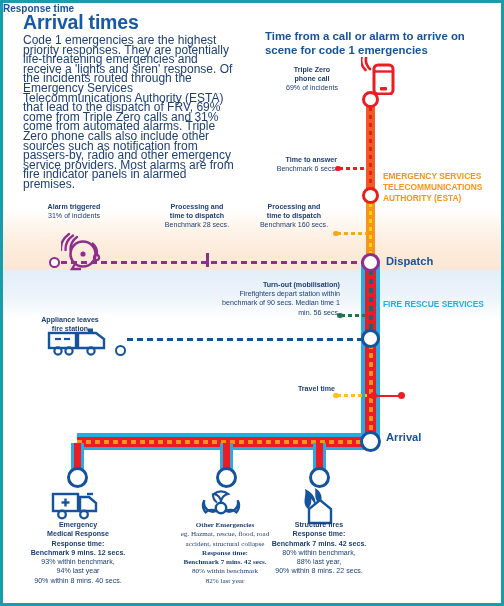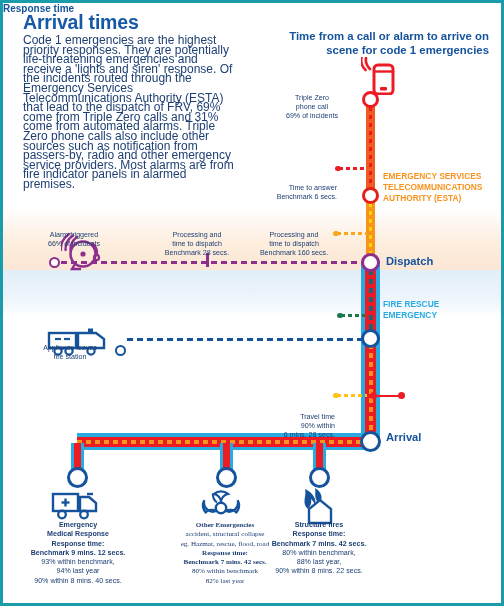--- a/index.html
+++ b/index.html
@@ -26,28 +26,28 @@
   
   #title {
     position:absolute; left:20px; top:8px;
     font-size:19.5px; font-weight:bold; color:#1559a8; letter-spacing:-0.2px;
   }
   #intro {
     position:absolute; left:20px; top:33px; width:214px;
     font-size:12px; line-height:9.6px; color:#1d3f73;
   }
   #right-heading {
-    position:absolute; left:254px; top:26px; width:232px;
-    text-align:right;
+    position:absolute; left:262px; top:26px; width:232px;
+    text-align:left;
     font-size:11.4px; font-weight:bold; line-height:14px; color:#15539c;
   }
 
   
   .lbl { position:absolute; color:#1d3f73; font-size:7.1px; line-height:9.2px; }
-  .lbl b, .lbl .b { font-weight:normal; display:block;margin-top:28px; }
+  .lbl b, .lbl .b { font-weight:bold; display:block; }
   .lbl .n { font-weight:normal; display:block; }
   .ta-r { text-align:right; }
   .ta-c { text-align:center; }
 
   
   .station { position:absolute; font-weight:bold; }
   #esta-label { left:380px; top:168px; width:124px; font-size:8.4px; line-height:11px; color:#f7941e; }
   #frv-label  { left:380px; top:296px; width:110px; font-size:8.4px; line-height:11px; color:#29abe2; }
   .nodename { position:absolute; font-size:11.2px; font-weight:bold; color:#15539c; }
   #dispatch-name { left:383px; top:252px; }
@@ -307,21 +307,21 @@
 
   <div class="icon" id="icon-fire">
     <svg width="44" height="38" viewBox="0 0 44 38">
       <path d="M14 36 v-14 l11 -9 l11 9 v14 z" fill="none" stroke="#15539c" stroke-width="2.4"></path>
       <path d="M13 22 C6 16 12 9 10 2 C18 6 22 12 20 19 C19 14 16 12 16 12 C17 17 15 19 13 22z" fill="#15539c"></path>
       <path d="M22 14 C19 10 21 5 20 1 C25 4 28 9 26 14z" fill="#15539c"></path>
     </svg>
   </div>
 
   <div class="station" id="esta-label">EMERGENCY SERVICES TELECOMMUNICATIONS AUTHORITY (ESTA)</div>
-  <div class="station" id="frv-label">FIRE RESCUE EMERGENCY</div>
+  <div class="station" id="frv-label">FIRE RESCUE SERVICES</div>
   <div class="nodename" id="dispatch-name">Dispatch</div>
   <div class="nodename" id="arrival-name">Arrival</div>
   <div id="response-time-name">Response time</div>
 
   <div class="lbl ta-c" id="lbl-triple">
     <span class="b">Triple Zero<br>phone call</span>
     <span class="n">69% of incidents</span>
   </div>
 
   <div class="lbl ta-r" id="lbl-answer">
@@ -334,45 +334,48 @@
     <span class="n">Benchmark 28 secs.</span>
   </div>
 
   <div class="lbl ta-c" id="lbl-proc120">
     <span class="b">Processing and<br>time to dispatch</span>
     <span class="n">Benchmark 160 secs.</span>
   </div>
 
   <div class="lbl ta-c" id="lbl-alarm">
     <span class="b">Alarm triggered</span>
-    <span class="n">66% of incidents</span>
-  </div>
-
+    <span class="n">31% of incidents</span>
+  </div>
+
+  <div class="lbl ta-r" id="lbl-turnout">
+    <span class="b">Turn-out (mobilisation)</span>
+    <span class="n">Firefighters depart station within benchmark of 90 secs. Median time 1 min. 56 secs.</span>
+  </div>
 
   <div class="lbl ta-c" id="lbl-appliance">
     <span class="b">Appliance leaves<br>fire station</span>
   </div>
 
   <div class="lbl ta-r" id="lbl-travel">
     <span class="b">Travel time</span>
-    <span class="n">90% within<br>6 mins. 28 secs.</span>
   </div>
 
   <div class="outcome" id="out-1">
       <span class="hd">Emergency<br>Medical Response</span>
       <span class="rg" style="font-weight: bold;">Response time:</span>
       <span class="rg" style="font-weight: bold;">Benchmark 9 mins. 12 secs.</span>
       <span class="rg">93% within benchmark,</span>
       <span class="rg">94% last year</span>
       <span class="rg">90% within 8 mins. 40 secs.</span>
     </div>
   <div class="outcome" id="out-2">
       <span class="hd">Other Emergencies</span>
+      <span class="rg">eg. Hazmat, rescue, flood, road</span>
       <span class="rg">accident, structural collapse</span>
-      <span class="rg">eg. Hazmat, rescue, flood, road</span>
       <span class="rg" style="font-weight: bold;">Response time:</span>
       <span class="rg" style="font-weight: bold;">Benchmark 7 mins. 42 secs.</span>
       <span class="rg">80% within benchmark</span>
       <span class="rg">82% last year</span>
     </div>
   <div class="outcome" id="out-3">
       <span class="hd">Structure fires</span>
       <span class="rg" style="font-weight: bold;">Response time:</span>
       <span class="rg" style="font-weight: bold;">Benchmark 7 mins. 42 secs.</span>
       <span class="rg">80% within benchmark,</span>

